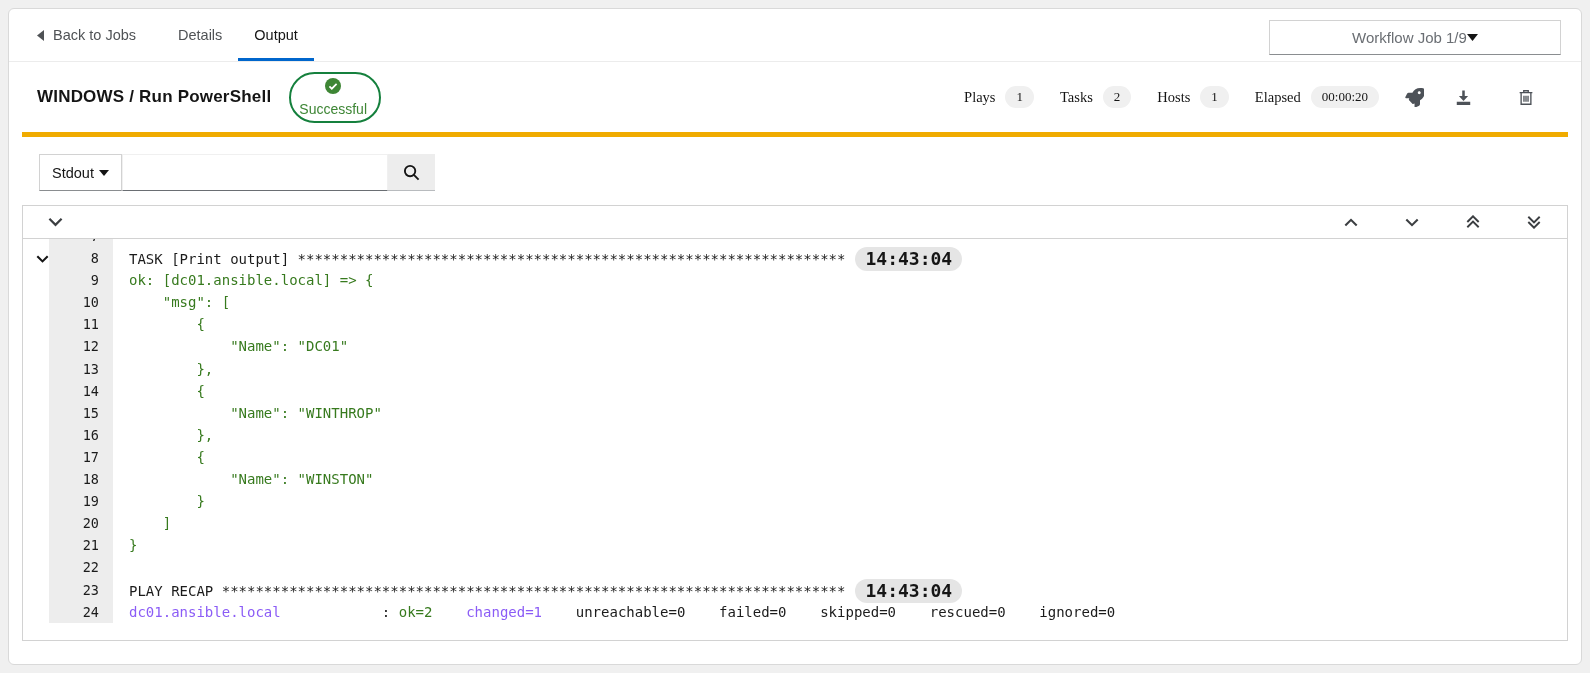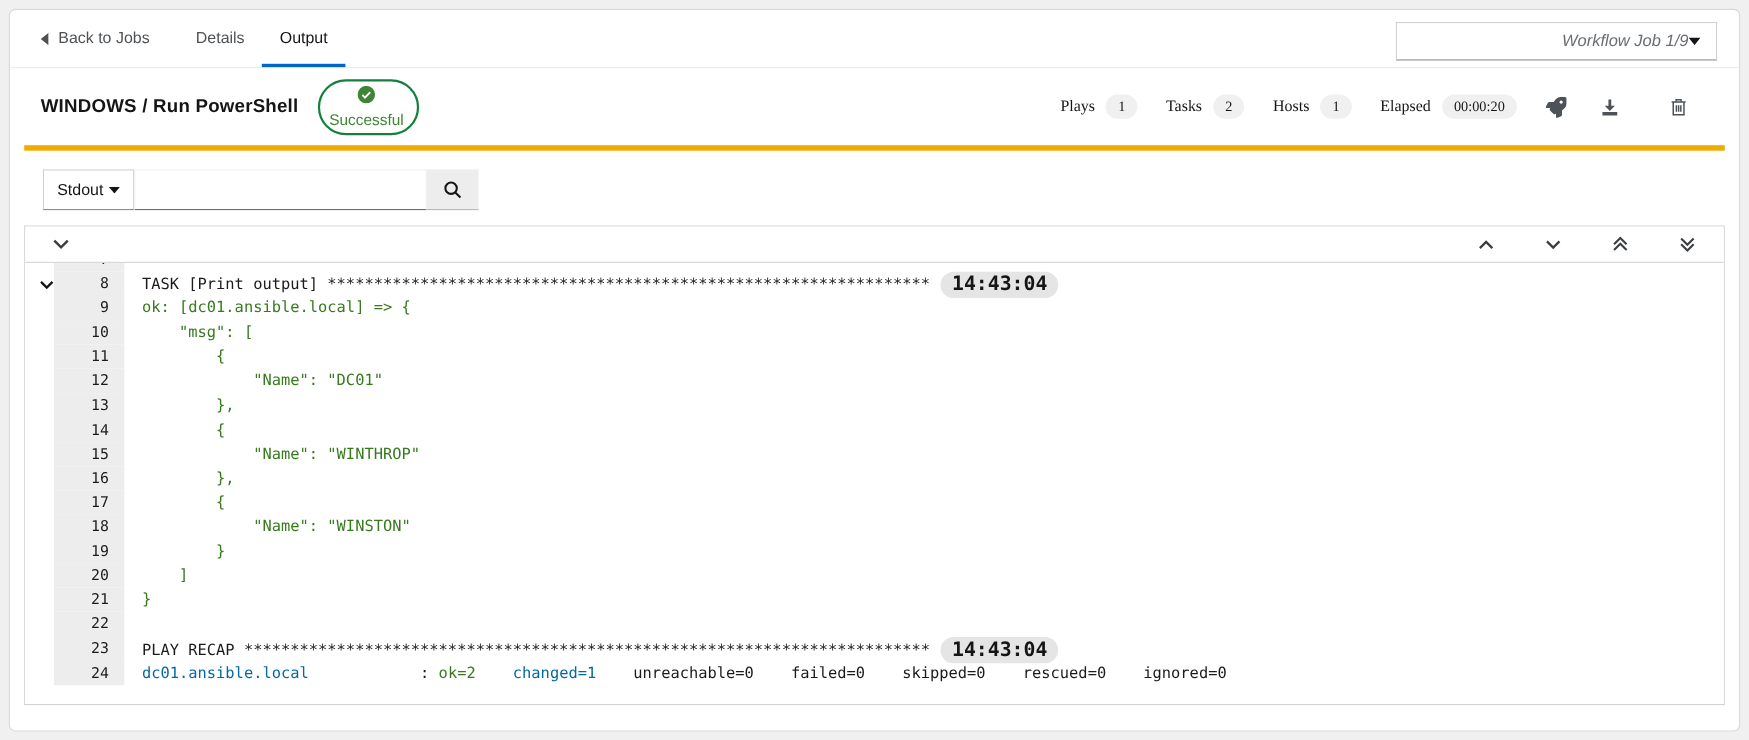--- a/index.html
+++ b/index.html
@@ -31,24 +31,23 @@
     font-size:14.5px; color:#4f5255; cursor:pointer; position:relative;
   }
   .tab.active { color:#151515; }
   .tab.active::after {
     content:""; position:absolute; left:0; right:0; bottom:0; height:3px;
     background:#0066cc;
   }
   .wfselect {
     position:absolute; right:20px; top:11px; width:292px; height:35px;
     border:1px solid #d2d2d2; border-bottom-color:#8a8d90;
-    display:flex; align-items:center; justify-content:flex-end;
+    display:flex; align-items:center; justify-content:center;
     padding:0 14px; color:#6a6e73; font-size:15px; cursor:pointer;
     background:#fff;
-    font-style:italic;
   }
   
   .titlerow {
     height:70px; display:flex; align-items:center; padding:0 20px 0 28px;
   }
   .jobtitle { font-size:17px; font-weight:700; letter-spacing:.2px; }
   .statuspill {
     margin-left:18px; display:inline-flex; align-items:center; gap:7px;
     border:2px solid #15803d; border-radius:999px; padding:4px 12px 4px 8px;
     color:#3e8635; font-size:14px; background:#fff;flex-direction:column;
@@ -98,21 +97,21 @@
   }
   .ctog { background:#fff; display:flex; align-items:center; justify-content:flex-end; }
   .cnum {
     background:#ededed; text-align:right; padding-right:14px; color:#1b1b1b;
     font-size:13.5px;
   }
   .ctxt { padding-left:16px; white-space:pre; color:#1b1b1b; display:flex; align-items:center; }
   .ctxt > span { white-space:pre; }
   .seg-d { color:#1b1b1b; }
   .seg-g { color:#377a1e; }
-  .seg-o { color:#0369a1; }
+  .seg-o { color:#8b5cf6; }
   .ts {
     font-family:"DejaVu Sans Mono", monospace; font-weight:700; font-size:18px;
     background:#e5e5e5; border-radius:12px; padding:1px 10px; margin-left:10px;
     color:#151515; flex:none;
   }
 </style>
 </head>
 <body>
 
 <div class="card">

